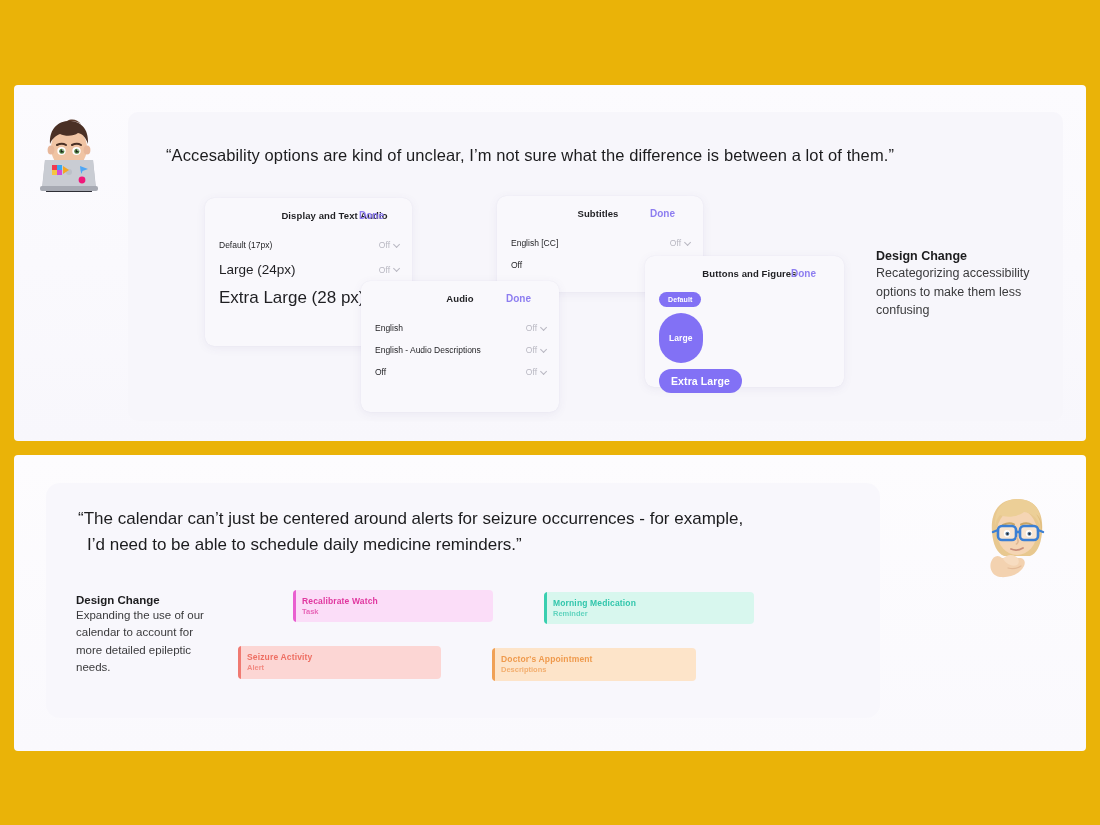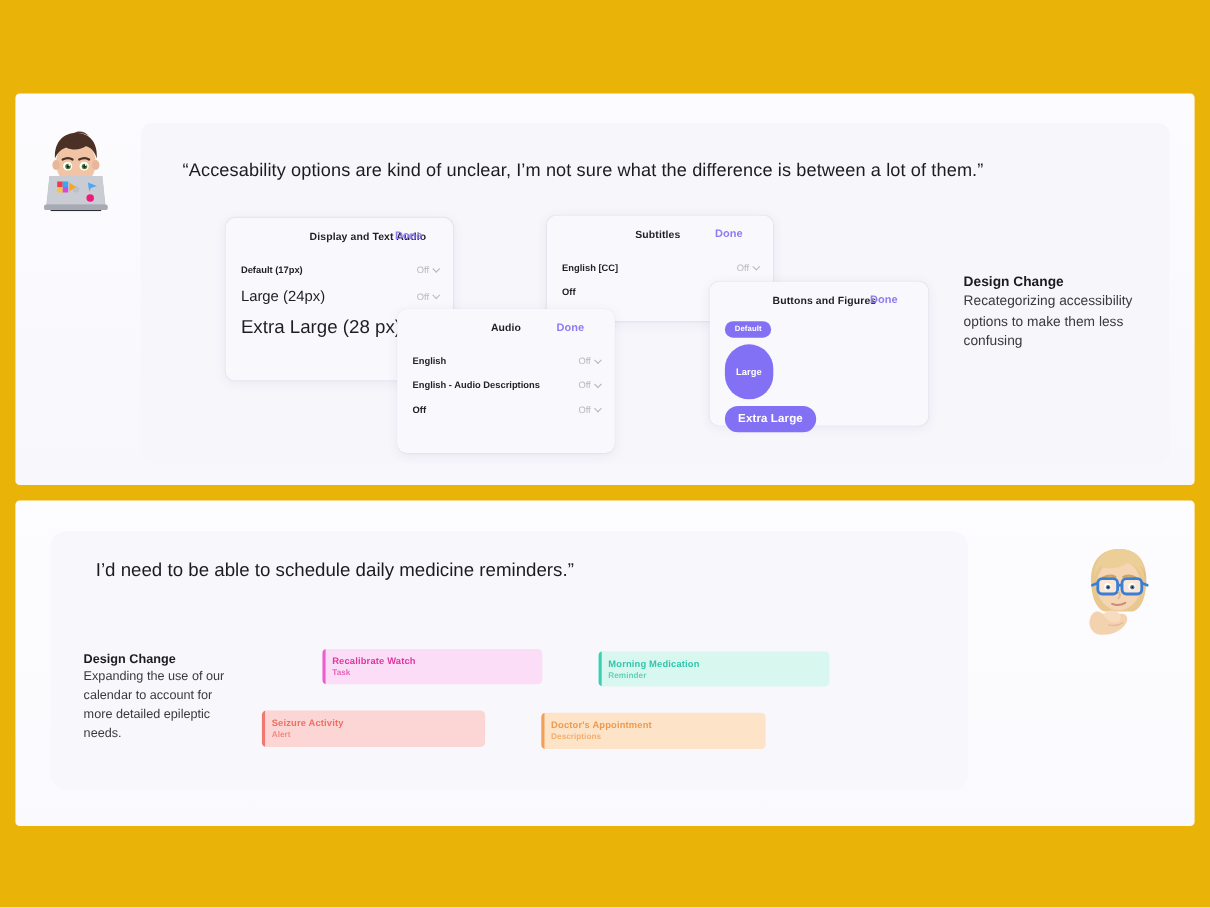--- a/index.html
+++ b/index.html
@@ -118,21 +118,21 @@
   .card-rows { padding: 2px 0 8px 0; }
   .card-row {
     display: flex;
     align-items: center;
     justify-content: space-between;
     padding: 0 14px;
     height: 22px;
   }
   .row-label {
     font-size: 8.5px;
-    font-weight: 700;
+    font-weight: 400;
     color: #1f1f22;
     white-space: nowrap;
   }
   .row-value {
     font-size: 8.5px;
     color: #b9b8c2;
     display: flex;
     align-items: center;
     gap: 3px;
     white-space: nowrap;
@@ -445,20 +445,21 @@
 
   <div class="note" id="note-top">
     <div class="note-title">Design Change</div>
     <div class="note-body">Recategorizing accessibility options to make them less confusing</div>
   </div>
 
   <div class="section-bottom"></div>
   <div class="inner-panel-bottom"></div>
 
   <div class="quote-bottom">
+    <span class="l1">“The calendar can’t just be centered around alerts for seizure occurrences - for example,</span>
     <span class="l2">I’d need to be able to schedule daily medicine reminders.”</span>
   </div>
 
   <div class="avatar avatar-thinking">
     <svg viewBox="0 0 78 86" xmlns="http://www.w3.org/2000/svg">
 
       <path d="M14 40 C12 16 25 7 39 7 C54 7 66 16 64 40 C63 54 58 62 52 64 L26 64 C19 61 15 53 14 40 Z" fill="#e8c88f"></path>
 
       <ellipse cx="39" cy="40" rx="20" ry="23" fill="#f5d5b4"></ellipse>
 

